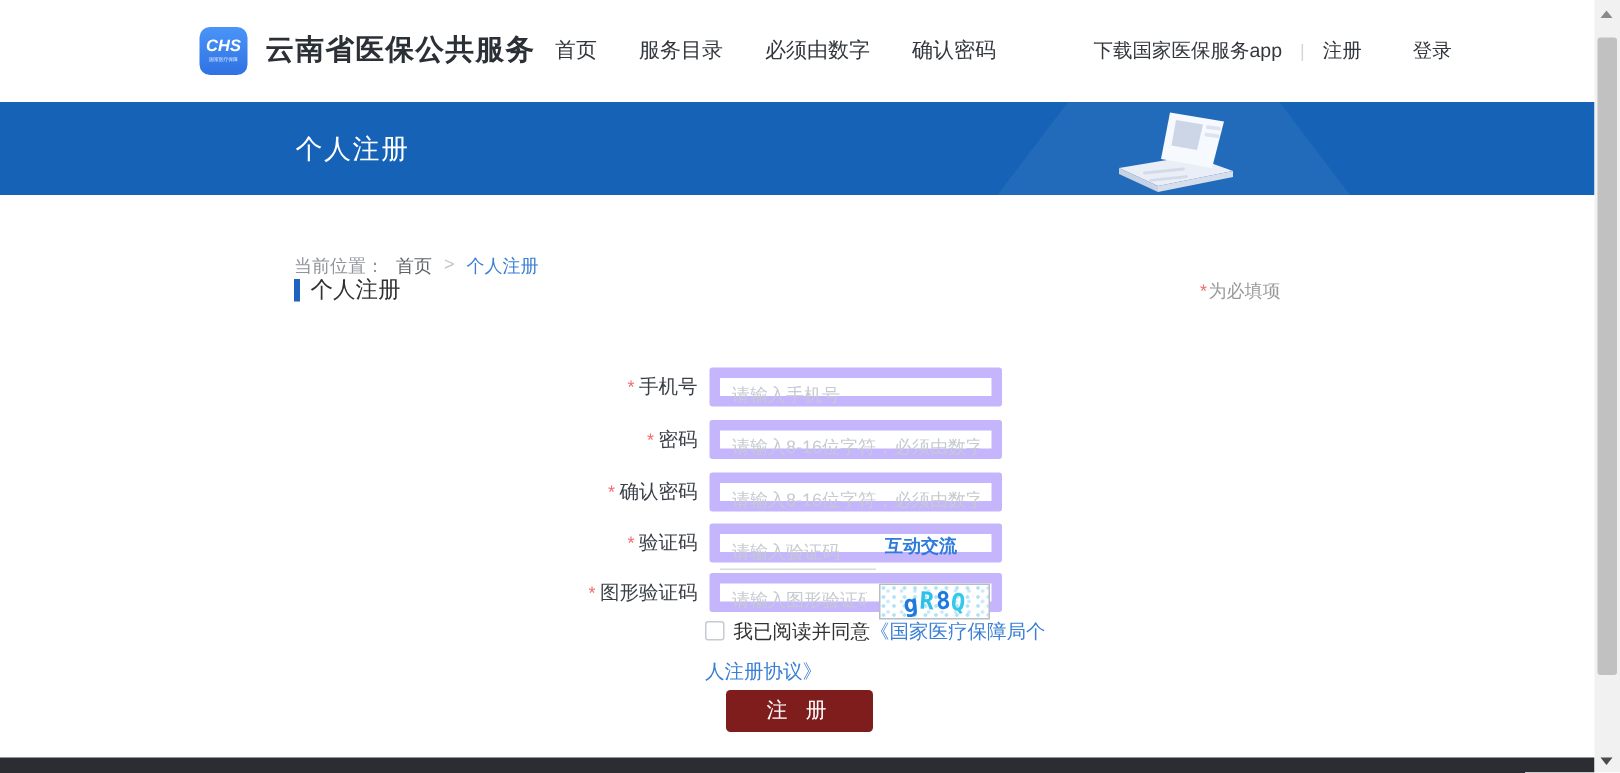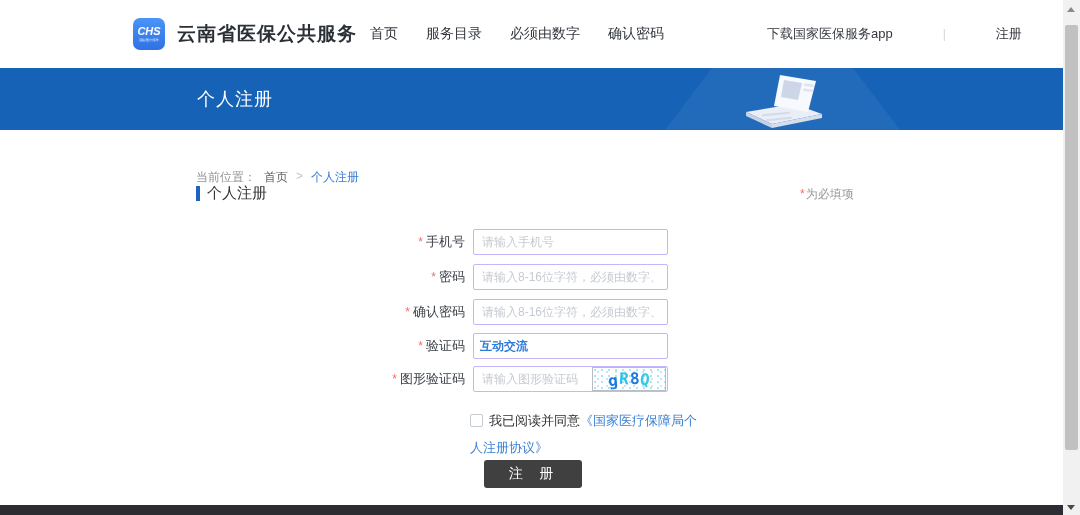--- a/index.html
+++ b/index.html
@@ -13,21 +13,21 @@
   .logo { position:absolute; left:133px; top:18px; width:32px; height:32px; border-radius:7px;
     background:linear-gradient(180deg,#4a94f7,#2f72e4); display:flex; flex-direction:column;
     align-items:center; justify-content:center; color:#fff; }
   .logo .logo-main { font-size:11px; font-weight:bold; font-style:italic; letter-spacing:0; line-height:11px; }
   .logo .logo-sub { font-size:4px; line-height:5px; opacity:.9; white-space:nowrap; transform:scale(.8); }
   .site-title { position:absolute; left:177px; top:0; height:68px; line-height:68px;
     font-size:19px; font-weight:bold; color:#2b2f36; letter-spacing:1px;text-align:center; }
   .main-nav { position:absolute; left:370px; top:0; height:68px; display:flex; gap:28px; align-items:center; }
   .main-nav .nav-item { font-size:14px; color:#33373d; cursor:pointer; white-space:nowrap; }
   .header-right { position:absolute; left:729px; top:0; height:68px; display:flex; gap:12px; align-items:center; }
-  .header-right .hr-item { font-size:13px; color:#33373d; white-space:nowrap; cursor:pointer;margin-left:38px; }
+  .header-right .hr-item { font-size:13px; color:#33373d; white-space:nowrap; cursor:pointer; }
   .header-right .hr-divider { color:#d5d5d5; font-size:12px; cursor:default; }
   .header-right .gap { width:10px; }
 
   
   .banner { position:absolute; left:0; top:68px; width:1063px; height:62px; background:#1562b7; overflow:hidden; }
   .banner-title { position:absolute; left:197px; top:0; height:62px; line-height:62px;
     color:#fff; font-size:18px; letter-spacing:1px; }
   .banner-beam { position:absolute; left:665px; top:0; width:235px; height:62px;
     background:rgba(255,255,255,0.06);
     clip-path:polygon(20% 0, 80% 0, 100% 100%, 0 100%); }
@@ -40,26 +40,26 @@
   .breadcrumb .bc-current { color:#3a7fd5; cursor:pointer; }
 
   
   .section-head { position:absolute; left:196px; top:184px; display:flex; align-items:center; gap:7px; }
   .section-bar { width:4px; height:15px; background:#1e63c0; }
   .section-title { font-size:15px; color:#303133; }
   .required-note { position:absolute; left:800px; top:186px; font-size:12px; color:#999; }
   .required-note .star { color:#f56c6c; margin-right:1px; }
 
   
-  .form-row { position:absolute; left:0; width:1063px; height:26px; }
+  .form-row { position:absolute; left:0; width:1063px; height:26px;margin-top:16px; }
   .f-label { position:absolute; right:598px; top:0; height:26px; line-height:26px;
     font-size:13px; color:#3a3f46; white-space:nowrap; }
   .f-label .star { color:#f56c6c; margin-right:3px; font-size:12px; }
   .f-box { position:absolute; left:473px; top:0; width:195px; height:26px;
-    border:1px solid #c4b5fd; border-radius:2px; background:#fff; display:flex; align-items:center; }
+    border:7px solid #c4b5fd; border-radius:2px; background:#fff; display:flex; }
   .f-box input { border:none; outline:none; background:transparent; height:22px; flex:1;
     font-size:12px; color:#333; padding:0 8px; min-width:0;
     font-family:"Liberation Sans","DejaVu Sans",sans-serif; }
   .f-box input::placeholder { color:#c6cad1; }
   .sms-input { border-bottom:1px solid #d9d9d9 !important; max-width:104px; height:24px !important; margin-left:0; }
   .send-code-link { font-size:12px; font-weight:bold; color:#2f7bd9; white-space:nowrap;
     margin:0 8px 0 6px; cursor:pointer; }
   .captcha-img { position:relative; width:74px; height:24px; margin-right:1px; border:1px solid #b9bcc2;
     background:#fff; display:flex; align-items:center; justify-content:center; gap:1px; cursor:pointer;
     background-image:radial-gradient(circle at 2px 2px, rgba(90,200,240,.5) 1px, transparent 1.4px),
@@ -73,22 +73,22 @@
 
   
   .agreement { position:absolute; left:470px; top:407px; width:238px; font-size:13px;
     line-height:27px; color:#303133; }
   .agree-checkbox { display:inline-block; width:13px; height:13px; border:1px solid #c6cad1;
     border-radius:2px; background:#fff; vertical-align:-2px; margin-right:6px; cursor:pointer; }
   .agree-link { color:#3a7fd5; cursor:pointer; }
 
   
   .submit-btn { position:absolute; left:484px; top:460px; width:98px; height:28px;
-    background:#404040; color:#fff; font-size:14px; letter-spacing:4px; border:none;
-    border-radius:3px; cursor:pointer; font-family:Liberation Mono, monospace; }
+    background:#7f1d1d; color:#fff; font-size:14px; letter-spacing:4px; border:none;
+    border-radius:3px; cursor:pointer; font-family:Liberation Sans, sans-serif; }
 
   
   .footer-bar { position:absolute; left:0; bottom:0; width:1063px; height:10px; background:#2b2d32; }
 
   
   .scrollbar { position:absolute; right:0; top:0; width:17px; height:515px; background:#f1f1f1; }
   .sb-thumb { position:absolute; left:2px; top:25px; width:13px; height:425px; background:#c1c1c1; border-radius:2px; }
   .sb-arrow-up { position:absolute; left:4px; top:7px; width:0; height:0;
     border-left:4px solid transparent; border-right:4px solid transparent; border-bottom:5px solid #8a8a8a; }
   .sb-arrow-down { position:absolute; left:4px; bottom:5px; width:0; height:0;
@@ -177,20 +177,21 @@
       <div class="f-box">
         <input type="text" placeholder="请输入8-16位字符，必须由数字、字母组" style="">
       </div>
     </div>
 
     <div class="form-row" style="top:333px;">
       <label class="f-label">
         <span class="star">*</span><span>验证码</span>
       </label>
       <div class="f-box">
+        <input type="text" class="sms-input" placeholder="请输入验证码" style="">
         <span class="send-code-link">互动交流</span>
       </div>
     </div>
 
     <div class="form-row" style="top:366px;">
       <label class="f-label">
         <span class="star">*</span><span>图形验证码</span>
       </label>
       <div class="f-box">
         <input type="text" placeholder="请输入图形验证码" style="">

